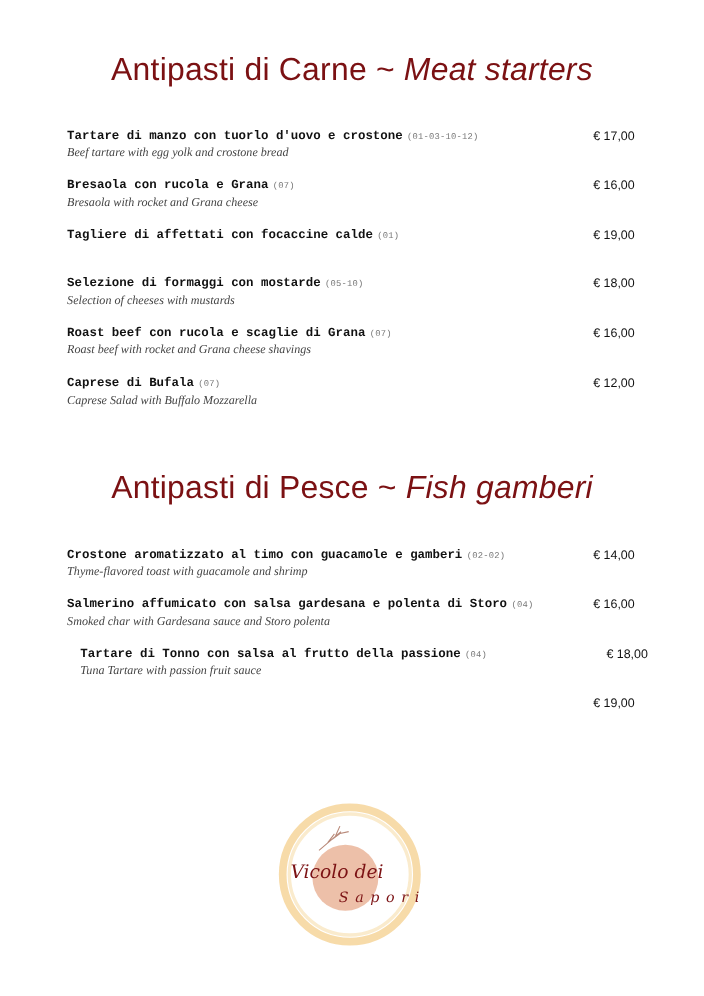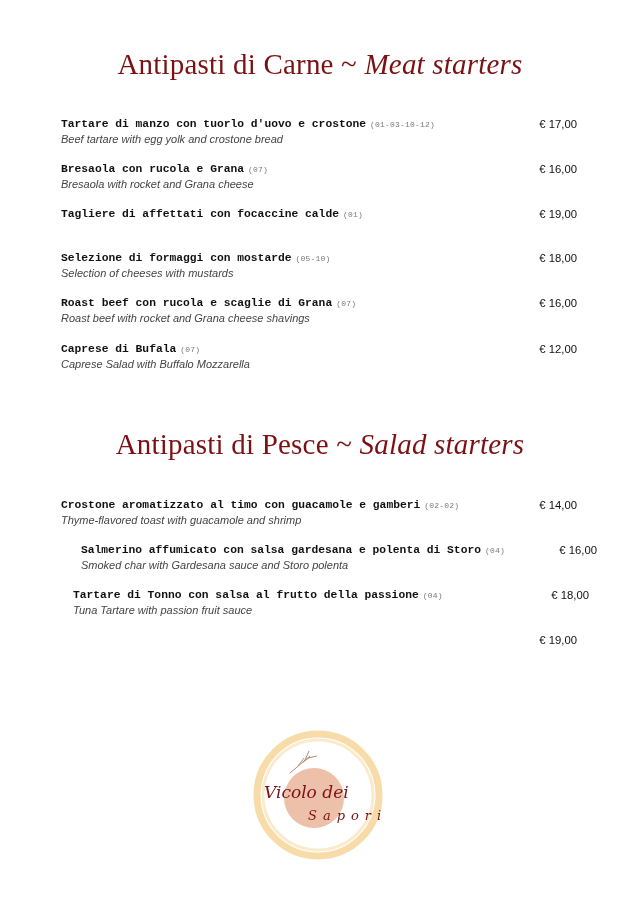--- a/index.html
+++ b/index.html
@@ -2,28 +2,28 @@
 <html><head>
   <meta charset="utf-8">
   <style>
     html, body { margin: 0; padding: 0; background: #ffffff; }
     body {
       width: 640px; height: 905px; position: relative; overflow: hidden;
       font-family: "Liberation Sans", sans-serif; color: #1a1a1a;
     }
     .section-title {
       position: absolute; left: 0; width: 640px; text-align: center;
-      font-family: Liberation Serif, serif; color: #7b1113;
+      font-family: Liberation Sans, sans-serif; color: #7b1113;
       font-size: 29px; letter-spacing: 0.2px; white-space: nowrap;
     }
     .section-title .en { font-style: italic; }
     .item { position: absolute; left: 61px; width: 520px; }
     .item .it-line { font-size: 11.3px; font-weight: bold; color: #111; line-height: 14px; white-space: nowrap; font-family: Liberation Mono, monospace; }
     .item .allergens { font-size: 8px; font-weight: normal; color: #777; margin-left: 4px; letter-spacing: 0.2px; }
-    .item .en-line { font-size: 11px; font-style: italic; color: #444; line-height: 14px; white-space: nowrap; }
+    .item .en-line { font-size: 11px; font-style: italic; color: #444; line-height: 14px; white-space: nowrap; font-family: Liberation Serif, serif; }
     .item .price {
       position: absolute; right: 4px; top: 0; font-size: 11.3px; color: #111;
       line-height: 14px; white-space: nowrap;
     }
     .logo { position: absolute; left: 250px; top: 728px; width: 140px; height: 160px; }
   </style>
 </head>
 <body>
 
 <div class="section-title" style="top:48px;">
@@ -54,29 +54,29 @@
   <div class="en-line">Roast beef with rocket and Grana cheese shavings</div>
   <div class="price">€ 16,00</div>
 </div>
 <div class="item" style="top:342px;">
   <div class="it-line"><span>Caprese di Bufala</span><span class="allergens">(07)</span></div>
   <div class="en-line">Caprese Salad with Buffalo Mozzarella</div>
   <div class="price">€ 12,00</div>
 </div>
 
 <div class="section-title" style="top:428px;">
-  <span>Antipasti di Pesce ~ </span><span class="en">Salad starters</span>
+  <span>Antipasti di Pesce ~ </span><span class="en">Fish gamberi</span>
 </div>
 
 <div class="item" style="top:498px;">
   <div class="it-line"><span>Crostone aromatizzato al timo con guacamole e gamberi</span><span class="allergens">(02-02)</span></div>
   <div class="en-line">Thyme-flavored toast with guacamole and shrimp</div>
   <div class="price">€ 14,00</div>
 </div>
-<div class="item" style="top:543px;margin-left:20px;">
+<div class="item" style="top:543px;">
   <div class="it-line"><span>Salmerino affumicato con salsa gardesana e polenta di Storo</span><span class="allergens">(04)</span></div>
   <div class="en-line">Smoked char with Gardesana sauce and Storo polenta</div>
   <div class="price">€ 16,00</div>
 </div>
 <div class="item" style="top:588px;margin-left:12px;">
   <div class="it-line"><span>Tartare di Tonno con salsa al frutto della passione</span><span class="allergens">(04)</span></div>
   <div class="en-line">Tuna Tartare with passion fruit sauce</div>
   <div class="price">€ 18,00</div>
 </div>
 <div class="item" style="top:633px;">

